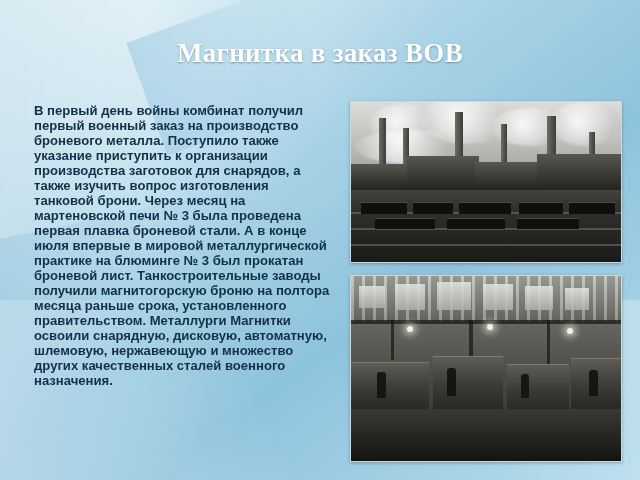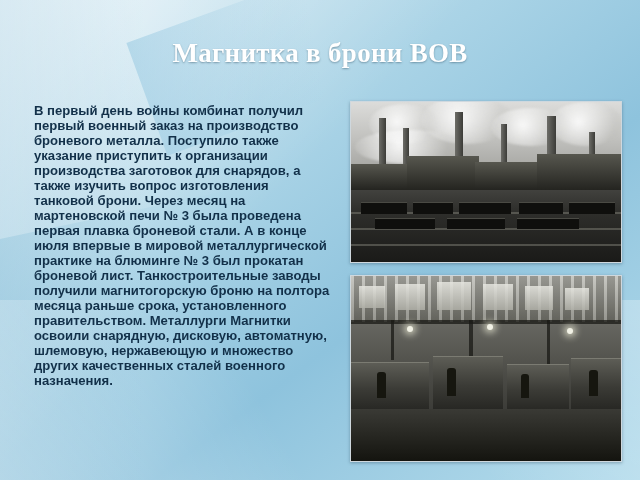--- a/index.html
+++ b/index.html
@@ -186,21 +186,21 @@
 <body>
 
 <div class="slide">
 
   <div class="bg-streak streak-e"></div>
   <div class="bg-streak streak-a"></div>
   <div class="bg-streak streak-b"></div>
   <div class="bg-streak streak-c"></div>
   <div class="bg-streak streak-d"></div>
 
-  <div class="title">Магнитка в брони ВОВ</div>
+  <div class="title">Магнитка в заказ ВОВ</div>
 
   <div class="body-text">В первый день войны комбинат получил первый военный заказ на производство броневого металла. Поступило также указание приступить к организации производства заготовок для снарядов, а также изучить вопрос изготовления танковой брони. Через месяц на мартеновской печи № 3 была проведена первая плавка броневой стали. А в конце июля впервые в мировой металлургической практике на блюминге № 3 был прокатан броневой лист. Танкостроительные заводы получили магнитогорскую броню на полтора месяца раньше срока, установленного правительством. Металлурги Магнитки освоили снарядную, дисковую, автоматную, шлемовую, нержавеющую и множество других качественных сталей военного назначения.</div>
 
   <div class="photo photo-top">
     <div class="ptop-sky"></div>
 
     <div class="ptop-smoke" style="left:18px;  top:2px;  width:70px; height:40px;"></div>
     <div class="ptop-smoke" style="left:70px;  top:-6px; width:92px; height:48px;"></div>
     <div class="ptop-smoke" style="left:140px; top:6px;  width:80px; height:38px;"></div>
     <div class="ptop-smoke" style="left:198px; top:0px;  width:74px; height:44px;"></div>

